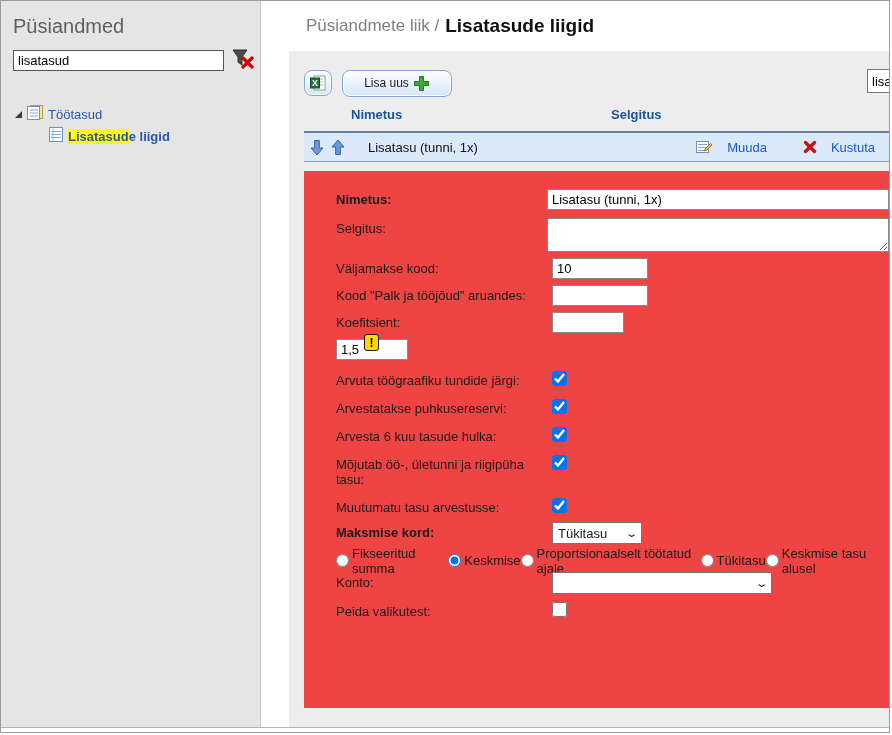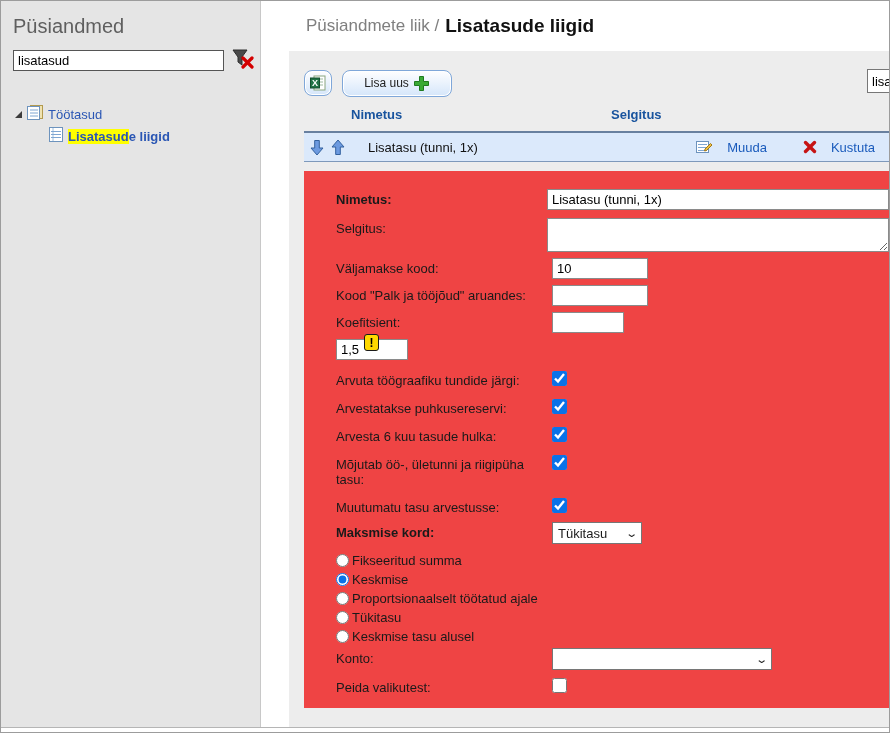--- a/index.html
+++ b/index.html
@@ -59,21 +59,21 @@
   .ta { width:350px; height:34px; border:1px solid #8a8a8a; background:#fff; font-size:13px; font-family:inherit; padding:2px 4px; resize:both; }
   .summa-wrap { position:relative; }
   .warn { position:absolute; left:28px; top:-5px; width:15px; height:17px; background:#ffd800; border:1px solid #1a1a1a; border-radius:3px;
     font-weight:bold; font-size:12px; color:#000; display:flex; align-items:center; justify-content:center; }
   input[type=checkbox], input[type=radio] { accent-color:#0a72e8; }
   .cb { width:15px; height:15px; margin-top:1px; }
   .sel { height:22px; background:#fff; border:1px solid #767676; display:flex; align-items:center; justify-content:space-between; padding:0 5px; cursor:pointer; }
   .sel-w88 { width:90px; }
   .sel-w220 { width:220px; }
   .chev { font-size:11px; color:#222; transform:scaleX(1.4); }
-  .radios { display:flex; flex-direction:column; }
+  .radios { display:flex; flex-direction:row; }
   .radios .ritem { display:flex; align-items:center; height:19px; gap:3px; }
 
   
   .mt18{margin-top:18px}.mt10{margin-top:10px}.mt8{margin-top:8px}.mt7{margin-top:7px}.mt6{margin-top:6px}.mt2{margin-top:2px}
 </style>
 </head>
 <body>
 
 <div class="page">
   <div class="content">

